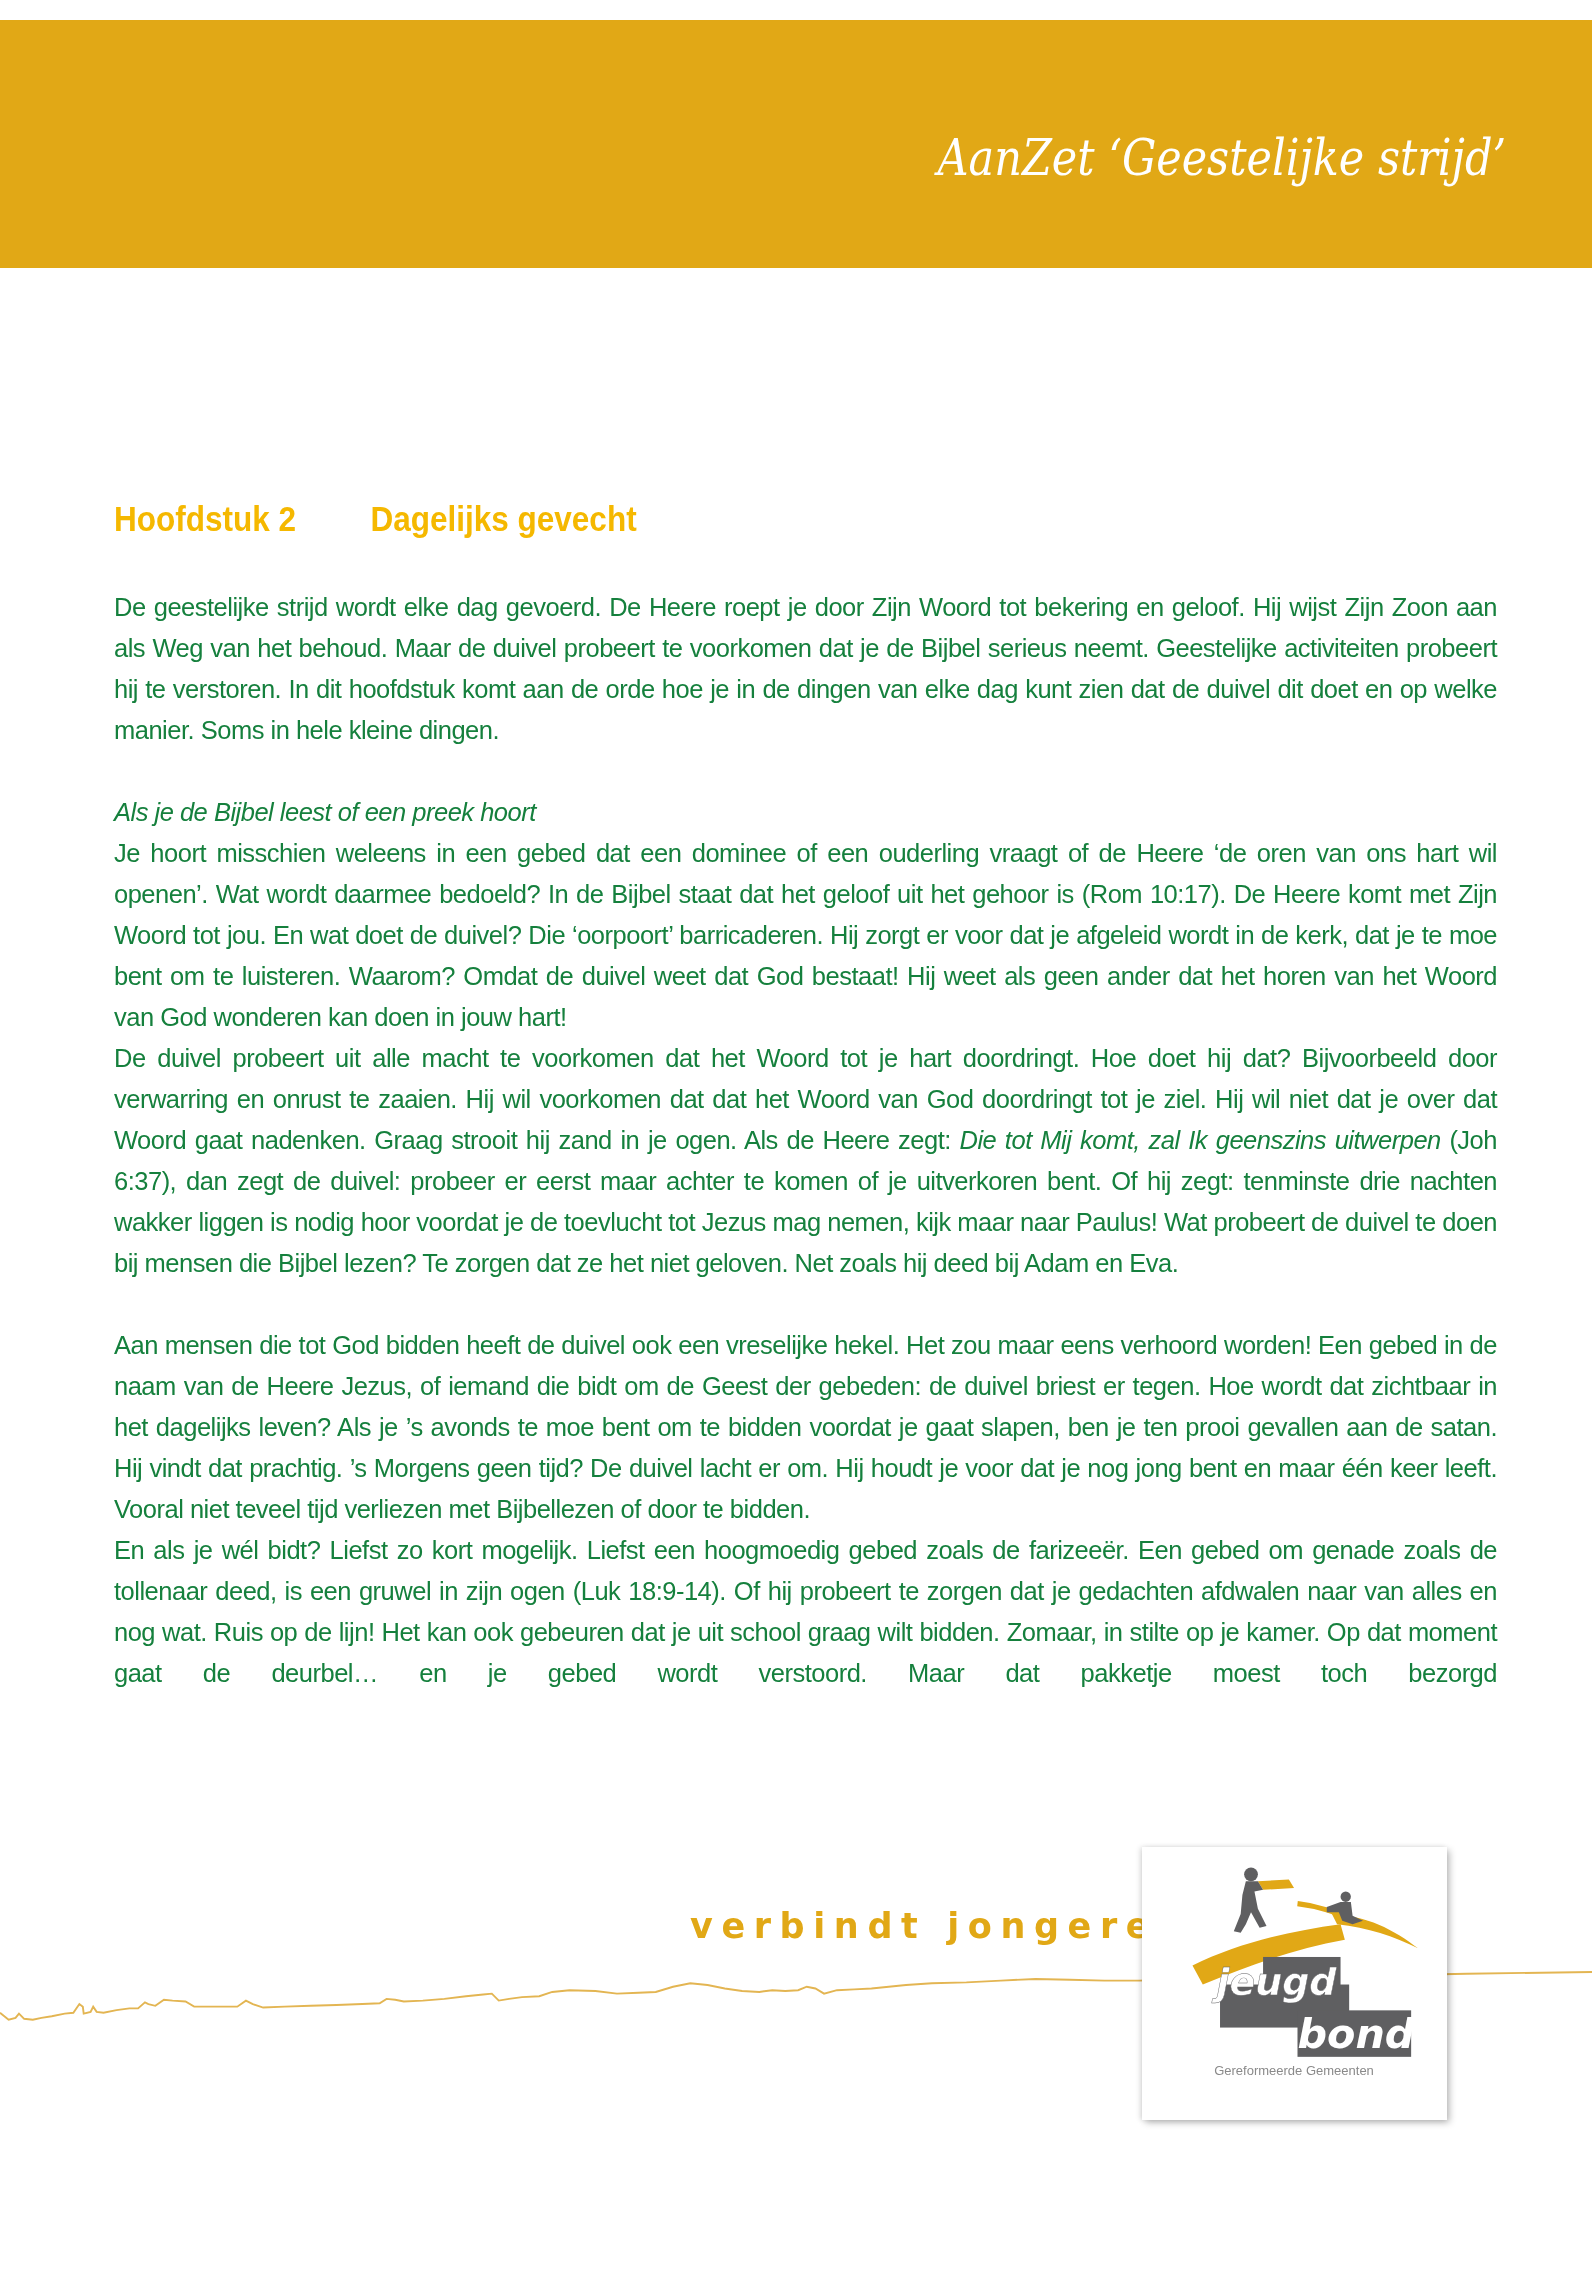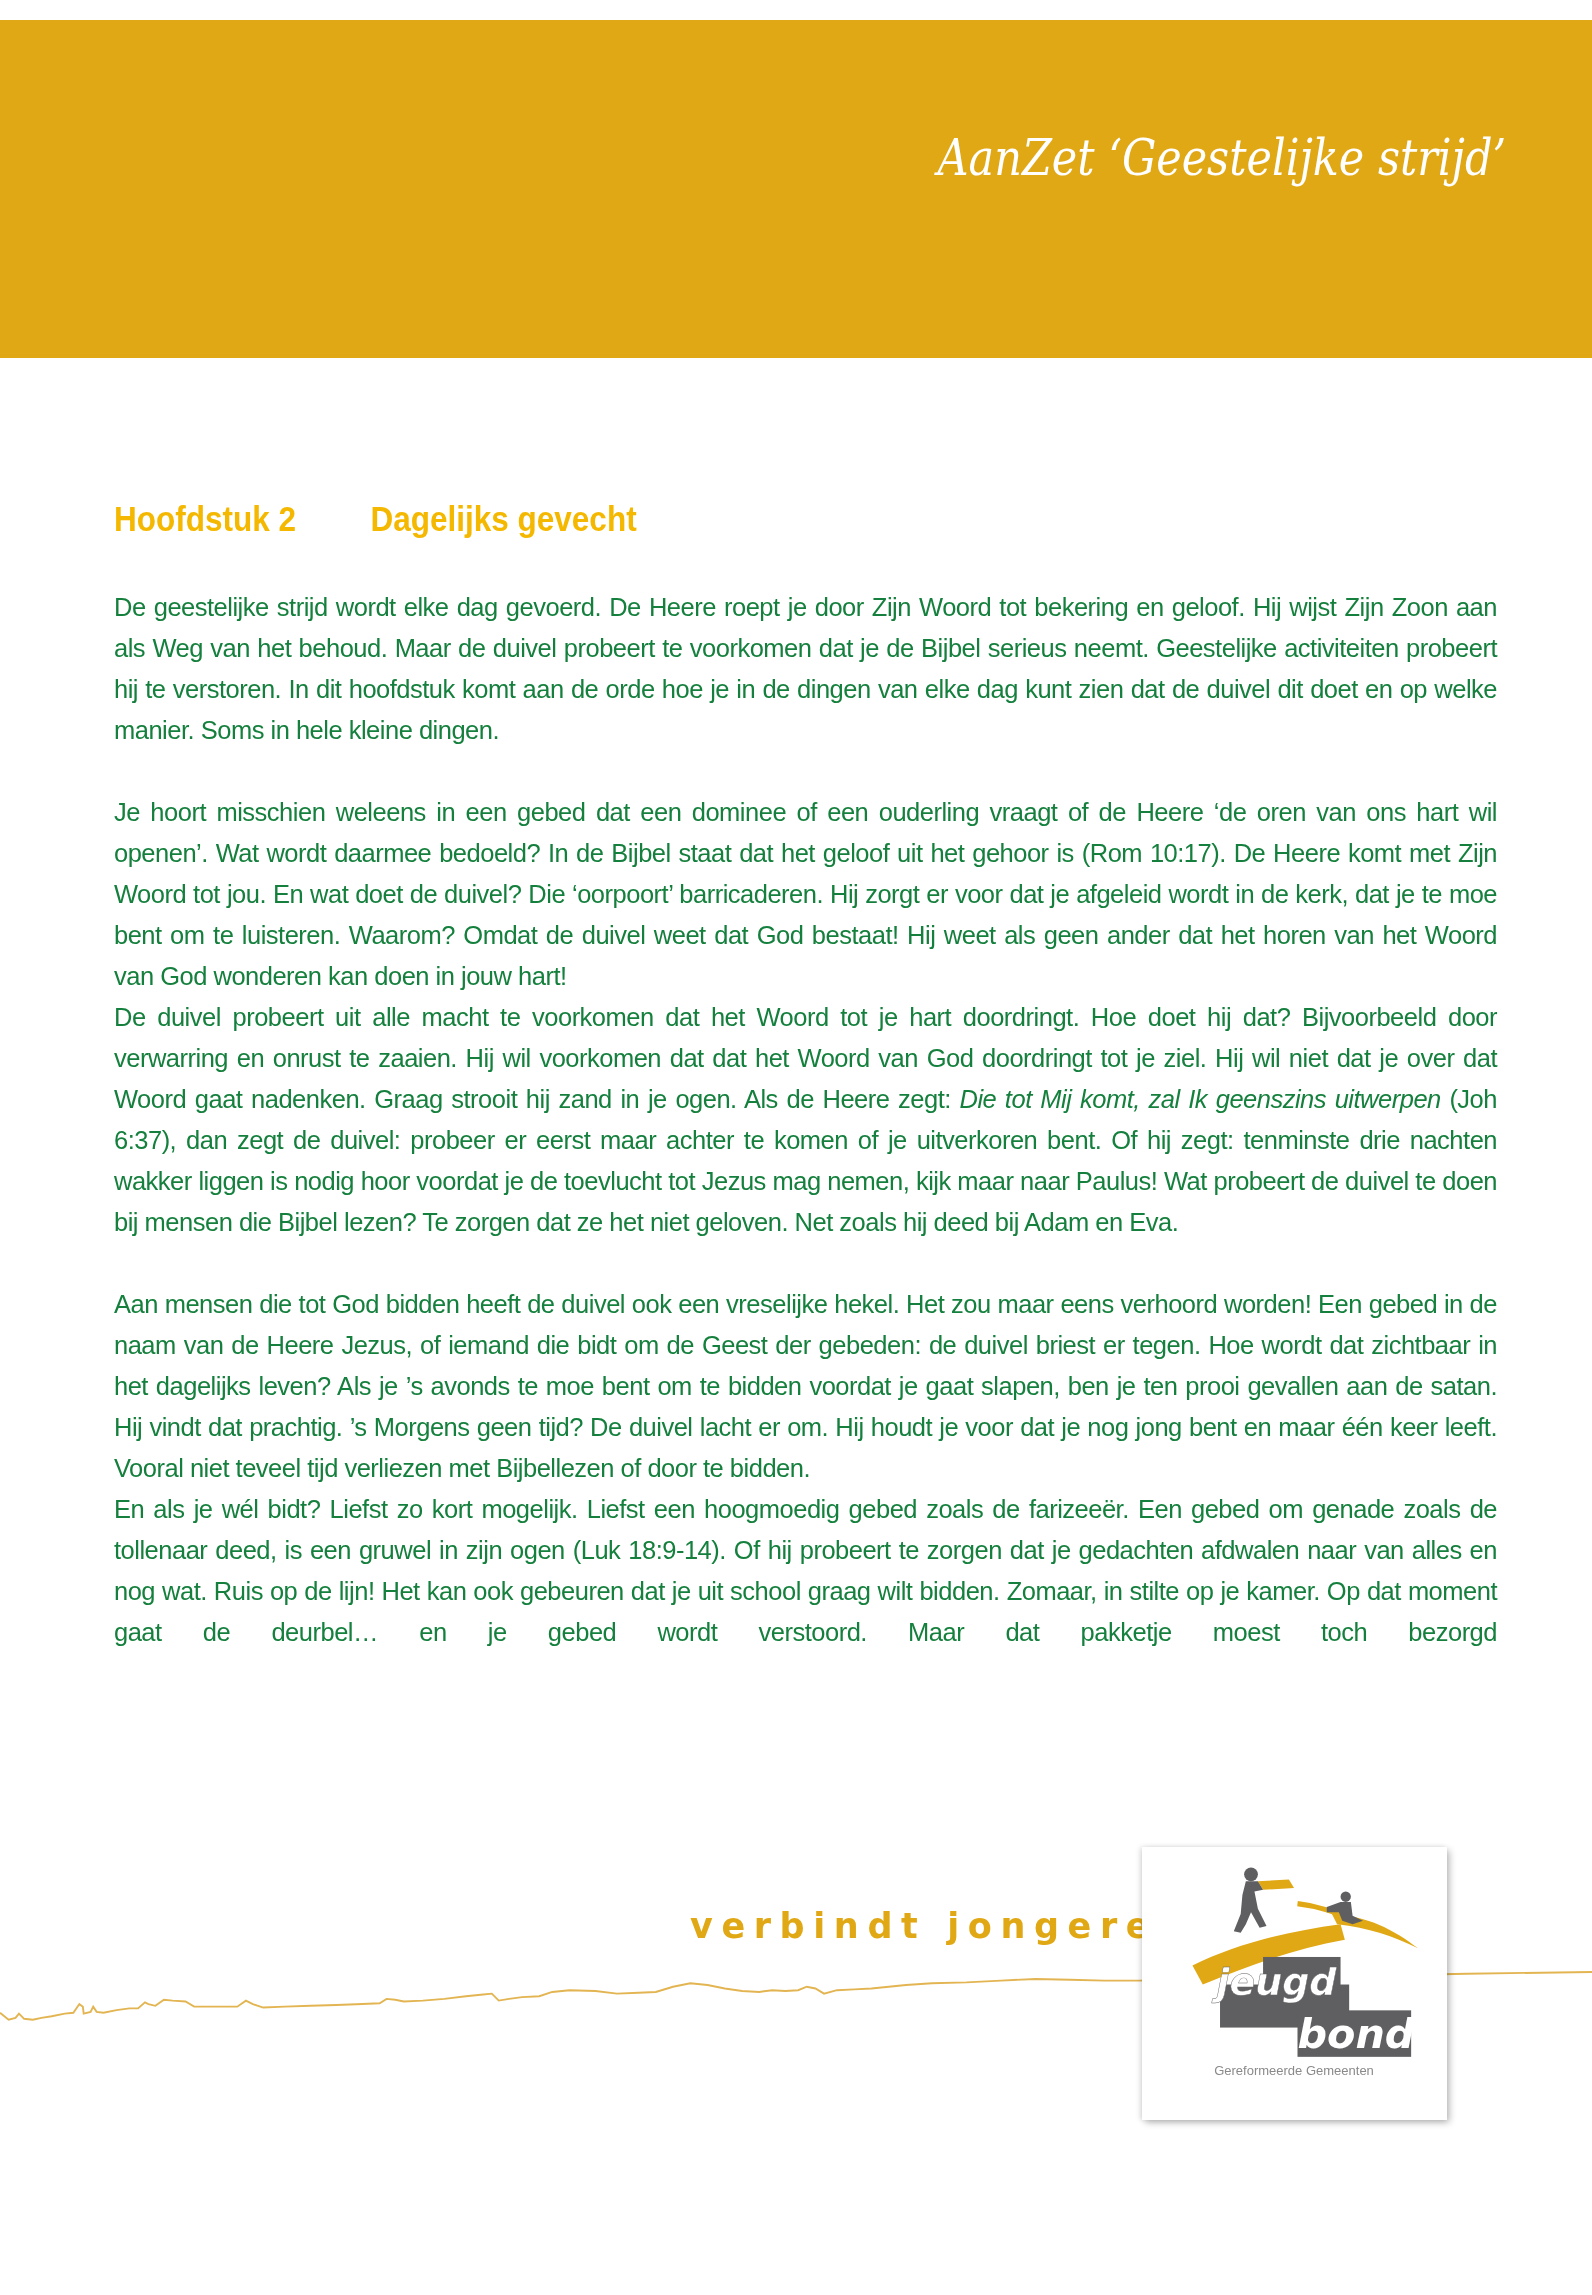--- a/index.html
+++ b/index.html
@@ -13,21 +13,21 @@
       position: relative;
       overflow: hidden;
       font-family: "Liberation Sans", sans-serif;
       color: #111111;
     }
     .header-band {
       position: absolute;
       left: 0;
       top: 20px;
       width: 1592px;
-      height: 338px;
+      height: 248px;
       background: #E1A816;
     }
     .header-title {
       position: absolute;
       right: 86px;
       top: 109px;
       font-family: "DejaVu Serif", serif;
       font-style: italic;
       font-weight: normal;
       font-size: 50px;
@@ -129,20 +129,21 @@
 </div>
 
 <h1 class="chapter-heading" style="margin:0;">
   <span class="chapter-number">Hoofdstuk 2</span><span>Dagelijks gevecht</span>
 </h1>
 
 <div class="content">
   <p>De geestelijke strijd wordt elke dag gevoerd. De Heere roept je door Zijn Woord tot bekering en geloof. Hij wijst Zijn Zoon aan als Weg van het behoud. Maar de duivel probeert te voorkomen dat je de Bijbel serieus neemt. Geestelijke activiteiten probeert hij te verstoren. In dit hoofdstuk komt aan de orde hoe je in de dingen van elke dag kunt zien dat de duivel dit doet en op welke manier. Soms in hele kleine dingen.</p>
   <div class="spacer"></div>
 
+  <p class="subheading">Als je de Bijbel leest of een preek hoort</p>
   <p>Je hoort misschien weleens in een gebed dat een dominee of een ouderling vraagt of de Heere ‘de oren van ons hart wil openen’. Wat wordt daarmee bedoeld? In de Bijbel staat dat het geloof uit het gehoor is (Rom 10:17). De Heere komt met Zijn Woord tot jou. En wat doet de duivel? Die ‘oorpoort’ barricaderen. Hij zorgt er voor dat je afgeleid wordt in de kerk, dat je te moe bent om te luisteren. Waarom? Omdat de duivel weet dat God bestaat! Hij weet als geen ander dat het horen van het Woord van God wonderen kan doen in jouw hart!</p>
   <p><span>De duivel probeert uit alle macht te voorkomen dat het Woord tot je hart doordringt. Hoe doet hij dat? Bijvoorbeeld door verwarring en onrust te zaaien. Hij wil voorkomen dat dat het Woord van God doordringt tot je ziel. Hij wil niet dat je over dat Woord gaat nadenken. Graag strooit hij zand in je ogen. Als de Heere zegt: </span><em>Die tot Mij komt, zal Ik geenszins uitwerpen</em><span> (Joh 6:37), dan zegt de duivel: probeer er eerst maar achter te komen of je uitverkoren bent. Of hij zegt: tenminste drie nachten wakker liggen is nodig hoor voordat je de toevlucht tot Jezus mag nemen, kijk maar naar Paulus! Wat probeert de duivel te doen bij mensen die Bijbel lezen? Te zorgen dat ze het niet geloven. Net zoals hij deed bij Adam en Eva.</span></p>
   <div class="spacer"></div>
 
   <p>Aan mensen die tot God bidden heeft de duivel ook een vreselijke hekel. Het zou maar eens verhoord worden! Een gebed in de naam van de Heere Jezus, of iemand die bidt om de Geest der gebeden: de duivel briest er tegen. Hoe wordt dat zichtbaar in het dagelijks leven? Als je ’s avonds te moe bent om te bidden voordat je gaat slapen, ben je ten prooi gevallen aan de satan. Hij vindt dat prachtig. ’s Morgens geen tijd? De duivel lacht er om. Hij houdt je voor dat je nog jong bent en maar één keer leeft. Vooral niet teveel tijd verliezen met Bijbellezen of door te bidden.</p>
   <p style="text-align-last: justify;">En als je wél bidt? Liefst zo kort mogelijk. Liefst een hoogmoedig gebed zoals de farizeeër. Een gebed om genade zoals de tollenaar deed, is een gruwel in zijn ogen (Luk 18:9-14). Of hij probeert te zorgen dat je gedachten afdwalen naar van alles en nog wat. Ruis op de lijn! Het kan ook gebeuren dat je uit school graag wilt bidden. Zomaar, in stilte op je kamer. Op dat moment gaat de deurbel… en je gebed wordt verstoord. Maar dat pakketje moest toch bezorgd</p>
 </div>
 
 <svg class="footer-line" viewBox="0 0 1845 120" preserveAspectRatio="none">
   <path d="M0,92 L5,96 L10,100 L18,98 L22,93 L28,99 L38,100 L48,98 L60,96 L75,93 L85,92 L92,82 L96,85 L97,93 L105,91 L108,85 L112,91 L120,92 L135,89 L150,87 L160,87 L168,80 L172,82 L180,84 L190,77 L200,78 L215,79 L225,85 L240,85 L260,85 L275,85 L285,78 L293,82 L305,86 L330,85 L360,84 L390,83 L420,82 L440,81 L448,76 L458,77 L468,79 L490,78 L515,76 L540,73 L560,71 L570,70 L578,78 L590,76 L605,74 L625,73 L640,68 L660,66 L690,67 L715,70 L740,69 L760,68 L780,62 L800,58 L820,60 L840,64 L860,67 L880,68 L895,66 L910,67 L925,66 L935,62 L945,64 L955,70 L970,66 L990,65 L1010,64 L1030,62 L1050,60 L1080,58 L1120,57 L1160,55 L1200,53 L1240,54 L1280,55 L1320,55 L1360,54 L1400,53 L1450,52 L1520,51 L1600,49 L1700,47 L1845,45" fill="none" stroke="#E3B552" stroke-width="2.2"></path>

